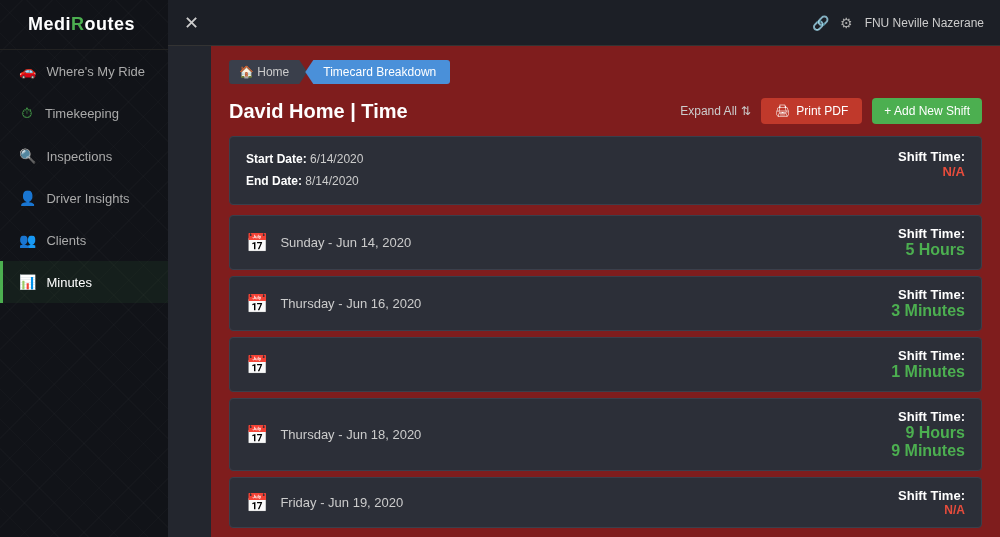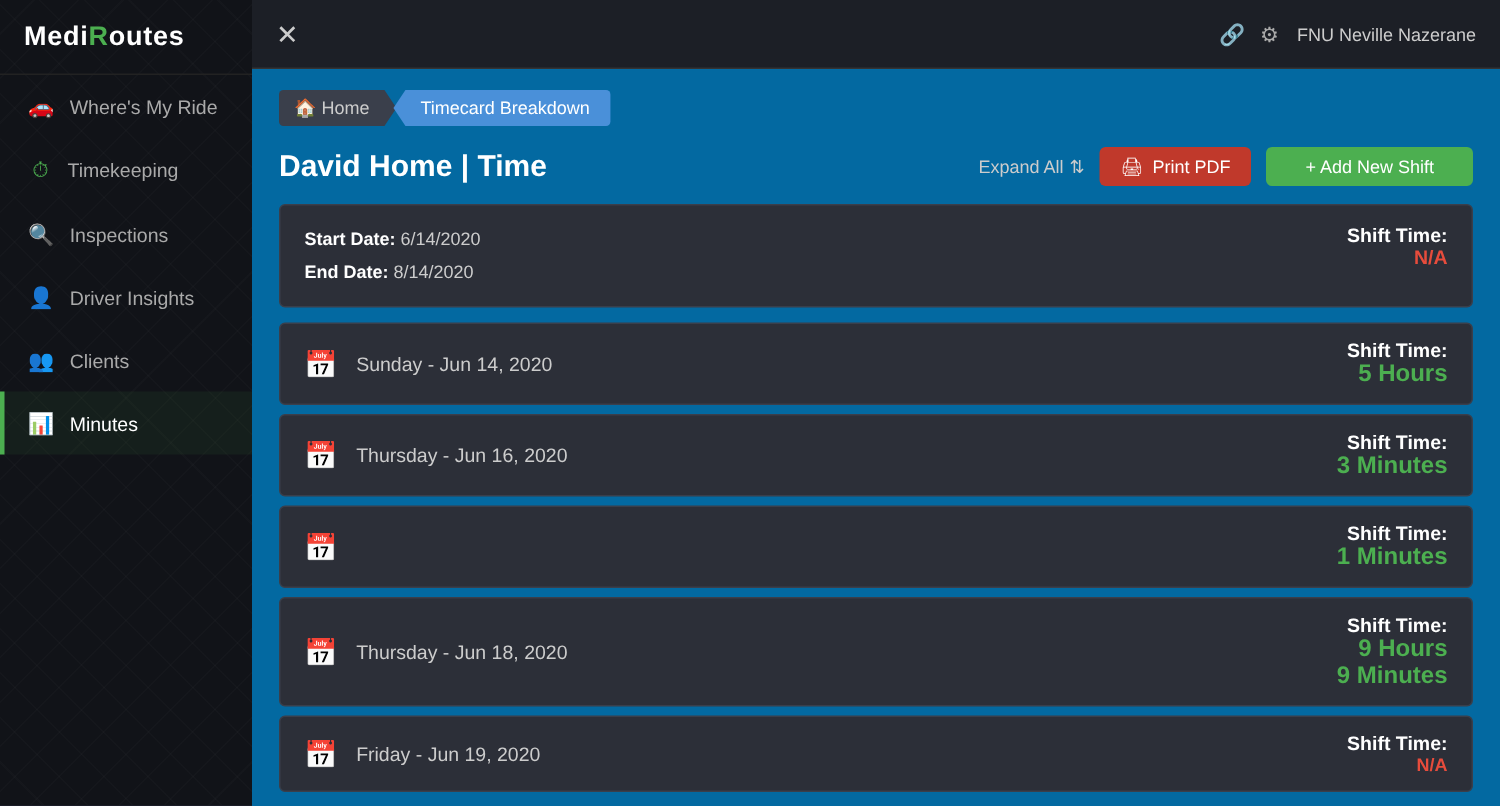--- a/index.html
+++ b/index.html
@@ -31,21 +31,21 @@
           -45deg,
           transparent,
           transparent 20px,
           rgba(255,255,255,0.015) 20px,
           rgba(255,255,255,0.015) 21px
         );
       z-index: 0;
     }
     .sidebar-content { position: relative; z-index: 1; display: flex; flex-direction: column; height: 100%; }
     .logo-area {
-      padding: 14px 12px 14px 16px;
+      padding: 14px 12px 14px 28px;
       border-bottom: 1px solid #222;
     }
     .logo-text {
       font-size: 18px;
       font-weight: 700;
       color: #fff;
       letter-spacing: 0.5px;
     }
     .logo-text span { color: #4caf50; }
     .nav-item {
@@ -94,21 +94,22 @@
     .topbar-right { display: flex; align-items: center; gap: 12px; color: #aaa; font-size: 13px; }
     .topbar-icons { display: flex; gap: 10px; align-items: center; }
     .topbar-icon { font-size: 14px; color: #aaa; cursor: pointer; }
     .user-name { font-size: 12px; color: #ccc; }
 
     
     .content {
       flex: 1;
       padding: 14px 18px;
       overflow-y: auto;
-      background: #0369a1;
+      background: #7f1d1d;
+      margin-left: 43px;
     }
     
     .breadcrumb {
       display: flex;
       align-items: center;
       gap: 0;
       margin-bottom: 14px;
     }
     .breadcrumb-home {
       background: #3a3f4b;
@@ -165,21 +166,21 @@
       cursor: pointer;
       display: flex;
       align-items: center;
       gap: 6px;
     }
     .btn-add-shift {
       background: #4caf50;
       color: #fff;
       border: none;
       border-radius: 4px;
-      padding: 6px 26px;
+      padding: 6px 12px;
       font-size: 12px;
       cursor: pointer;
       display: flex;
       align-items: center;
       gap: 6px;
     }
 
     
     .info-card {
       background: #2c2f38;

